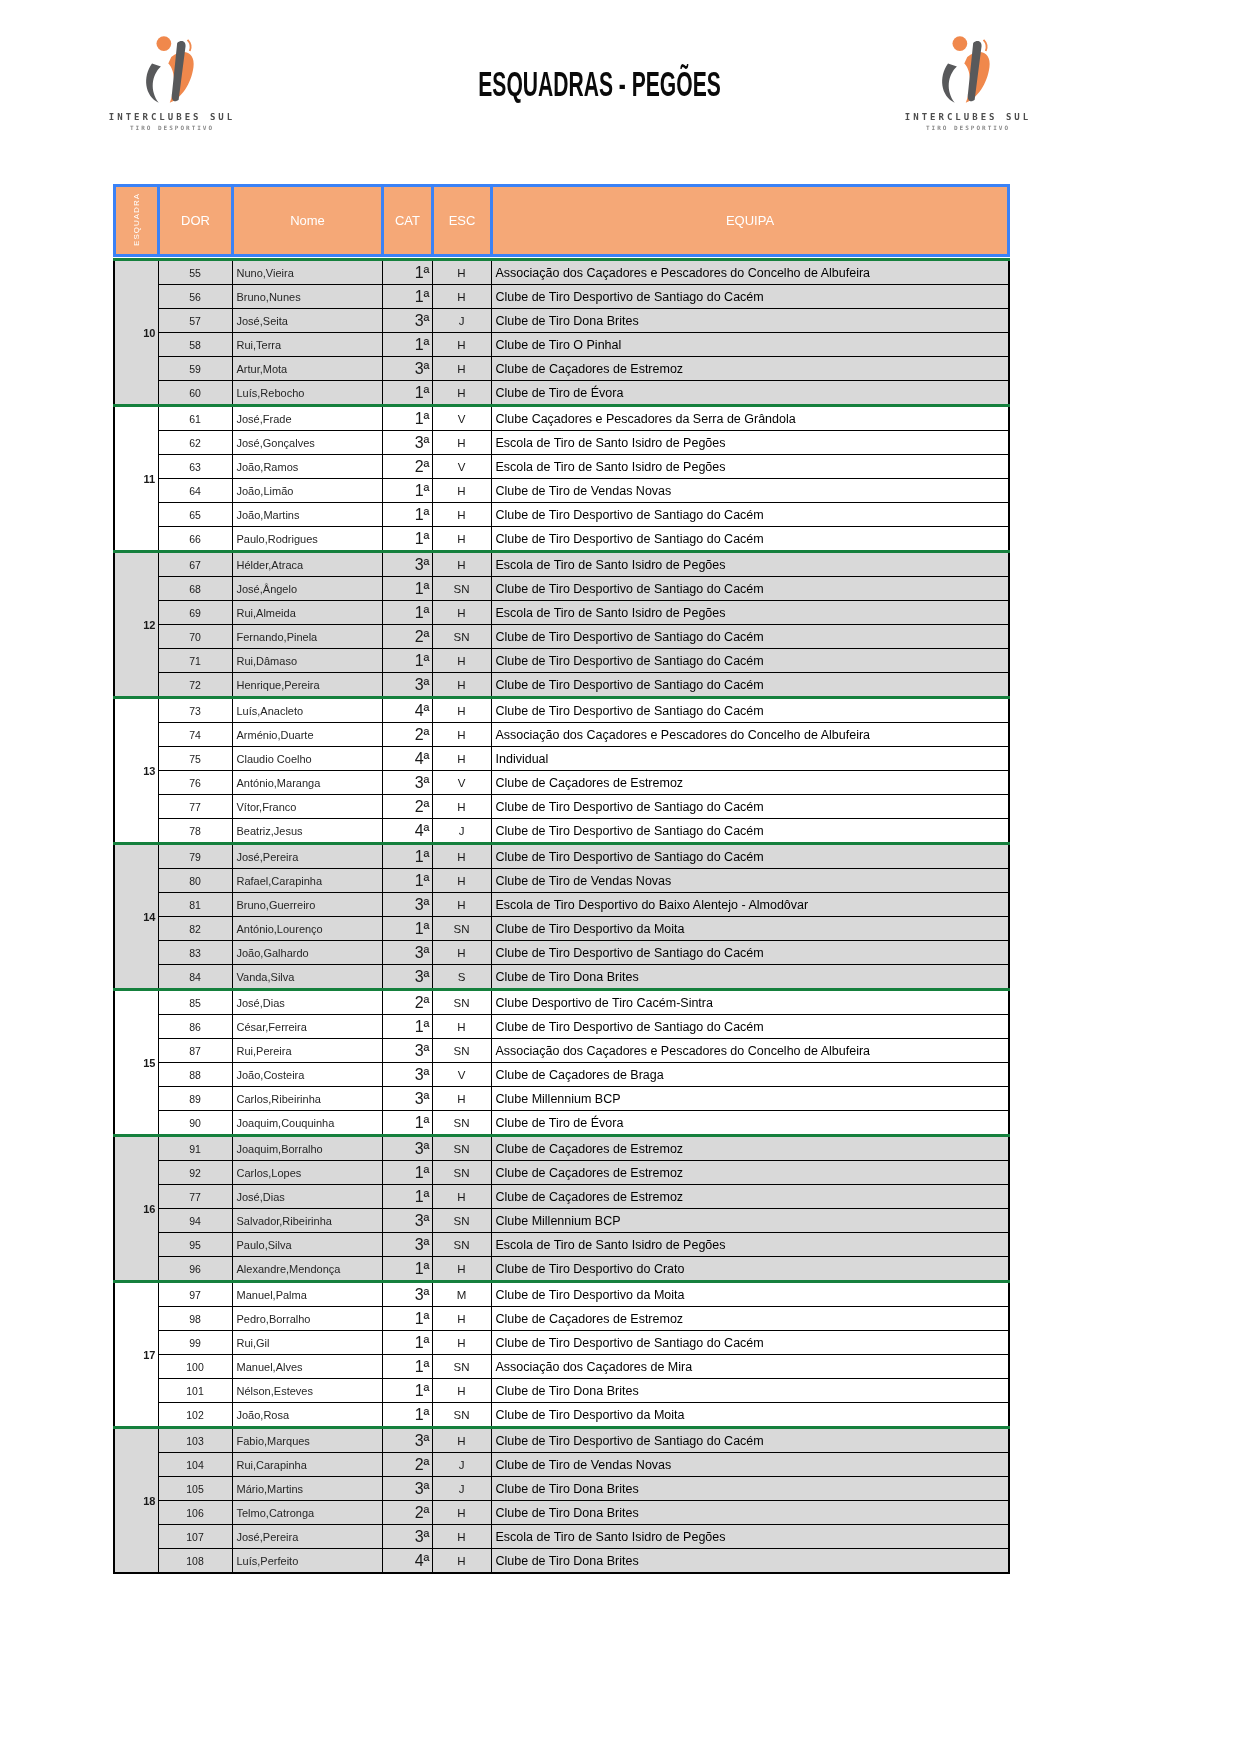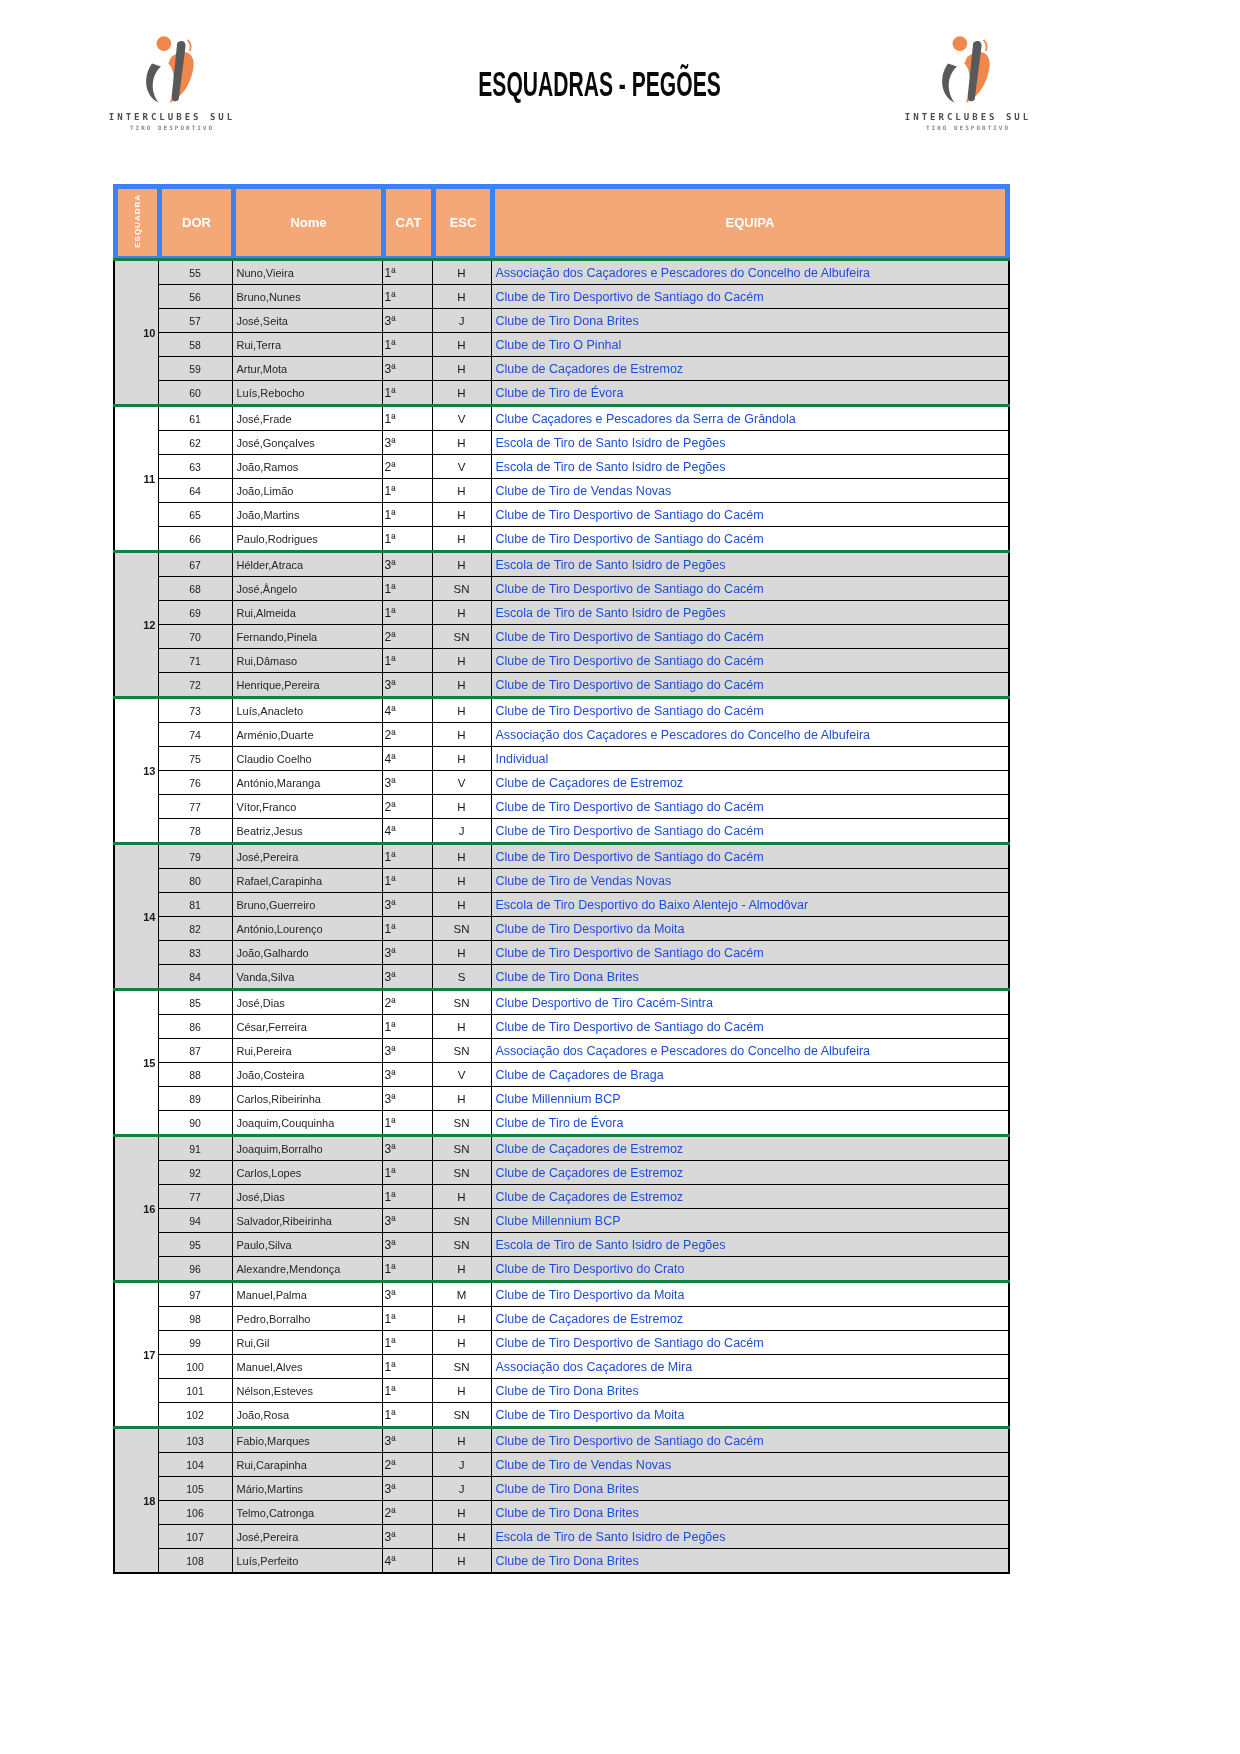--- a/index.html
+++ b/index.html
@@ -22,38 +22,38 @@
               white-space:nowrap;}
 
   
   table{border-collapse:collapse;table-layout:fixed;width:897px;}
   .header-table{position:absolute;left:113px;top:184px;border:2px solid #000;}
   .body-table{position:absolute;left:113px;top:258px;border:2px solid #000;}
 
   col.c-esq{width:44px;} col.c-dor{width:74px;} col.c-nome{width:150px;}
   col.c-cat{width:50px;} col.c-esc{width:59px;} col.c-equipa{width:auto;}
 
-  .header-table th{background:var(--header-bg,#F5A877);border:5px solid #3b82f6;height:67px;
-                   color:#fff;font-size:13px;font-weight:700;text-align:center;
+  .header-table th{background:var(--header-bg,#F5A877);border:3px solid #3b82f6;height:67px;
+                   color:#fff;font-size:13px;font-weight:400;text-align:center;
                    vertical-align:middle;padding:0;overflow:hidden;}
   .vtext{display:inline-block;writing-mode:vertical-rl;transform:rotate(180deg);
          font-size:8px;letter-spacing:1px;max-height:64px;overflow:hidden;}
 
   .body-table td{border:1px solid #000;height:23px;padding:0 2px;vertical-align:middle;
                  overflow:hidden;white-space:nowrap;}
   tr.shaded td{background:var(--row-shaded,#D9D9D9);}
   tr.plain td{background:#fff;}
   tr.group-start td{border-top:3px solid #15803d;}
 
   td.col-esq{text-align:center;font-size:11px;font-weight:700;padding-left:28px;}
   td.col-dor{text-align:center;font-size:10.5px;}
   td.col-nome{text-align:left;font-size:11px;padding-left:4px;color:#262626;}
-  td.col-cat{text-align:left;font-size:12px;}
+  td.col-cat{text-align:right;font-size:16px;}
   td.col-esc{text-align:center;font-size:11.5px;}
-  td.col-equipa{text-align:left;font-size:12.5px;padding-left:4px;color:#1d4ed8;}
+  td.col-equipa{text-align:left;font-size:12.5px;padding-left:4px;color:#000000;}
 </style>
 </head>
 <body>
 
 <div class="page">
 
   <div class="logo logo-left">
     <svg viewBox="0 0 90 100">
       <circle cx="34" cy="13" r="10" fill="#F0884C"></circle>
       <path d="M18,40 C5,58 8,84 27,93 C15,77 17,56 30,44 Z" fill="#58595B"></path>

